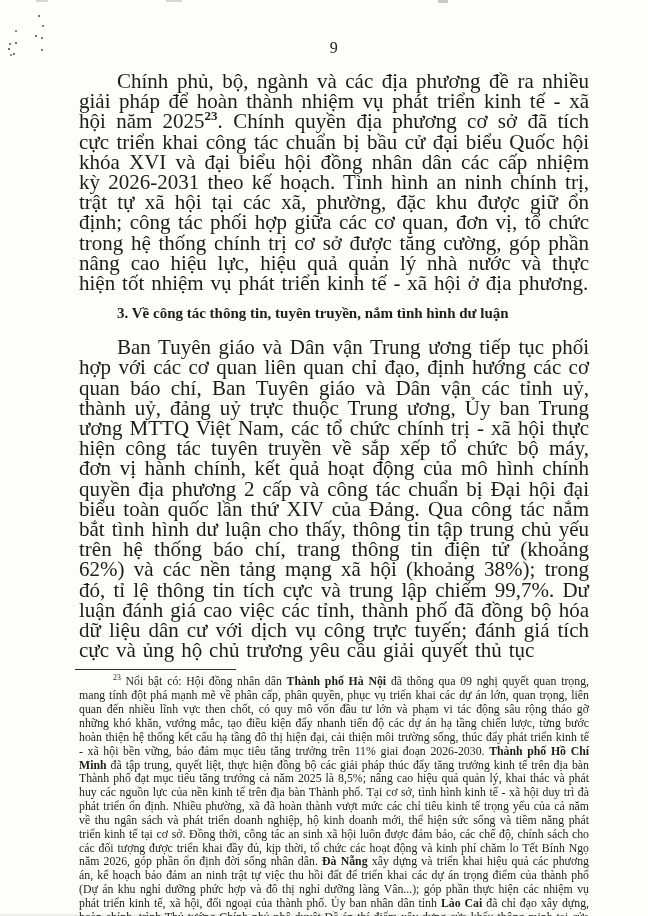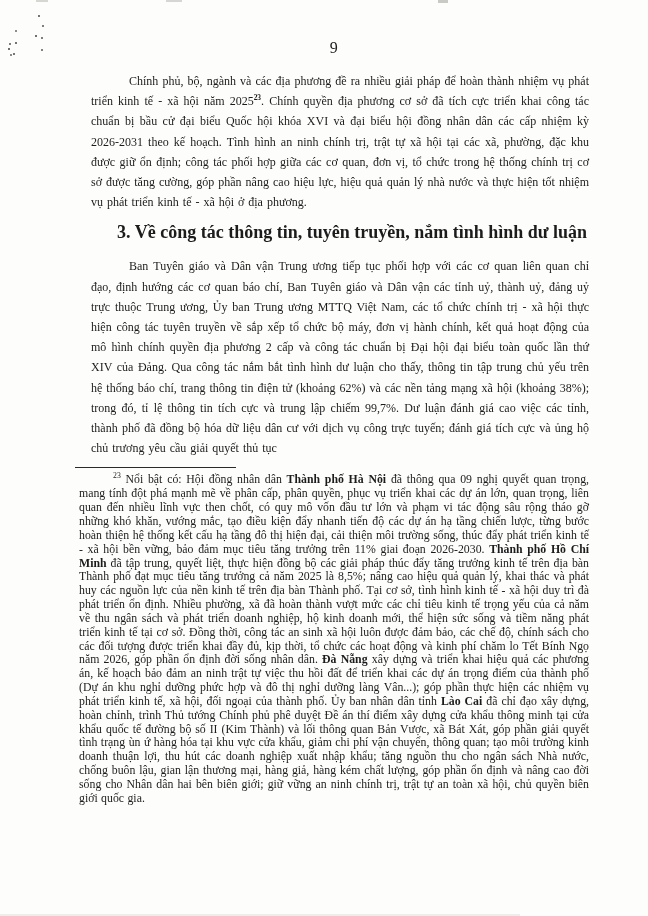--- a/index.html
+++ b/index.html
@@ -62,31 +62,31 @@
   .heading-italic {
     margin: 18px 0 0 0;
     font-size: 17px;
     font-weight: bold;
     font-style: italic;
     line-height: 21.5px;
     text-indent: 38px;
     text-align: justify;
   }
   .body-para {
-    margin: 13px 0 0 12px;
-    font-size: 12px;
+    margin: 13px 0 0 0;
+    font-size: 21px;
     line-height: 20.2px;
     text-indent: 38px;
     text-align: justify;
     word-spacing: 0.08em;
     font-family: Liberation Serif, serif;
   }
   .heading-bold {
     margin: 10px 0 0 0;
-    font-size: 18px;
+    font-size: 15px;
     font-weight: bold;
     line-height: 21px;
     text-indent: 38px;
   }
   sup.fn-ref {
     font-size: 0.62em;
     vertical-align: super;
     line-height: 0;
     font-weight: bold;
   }

